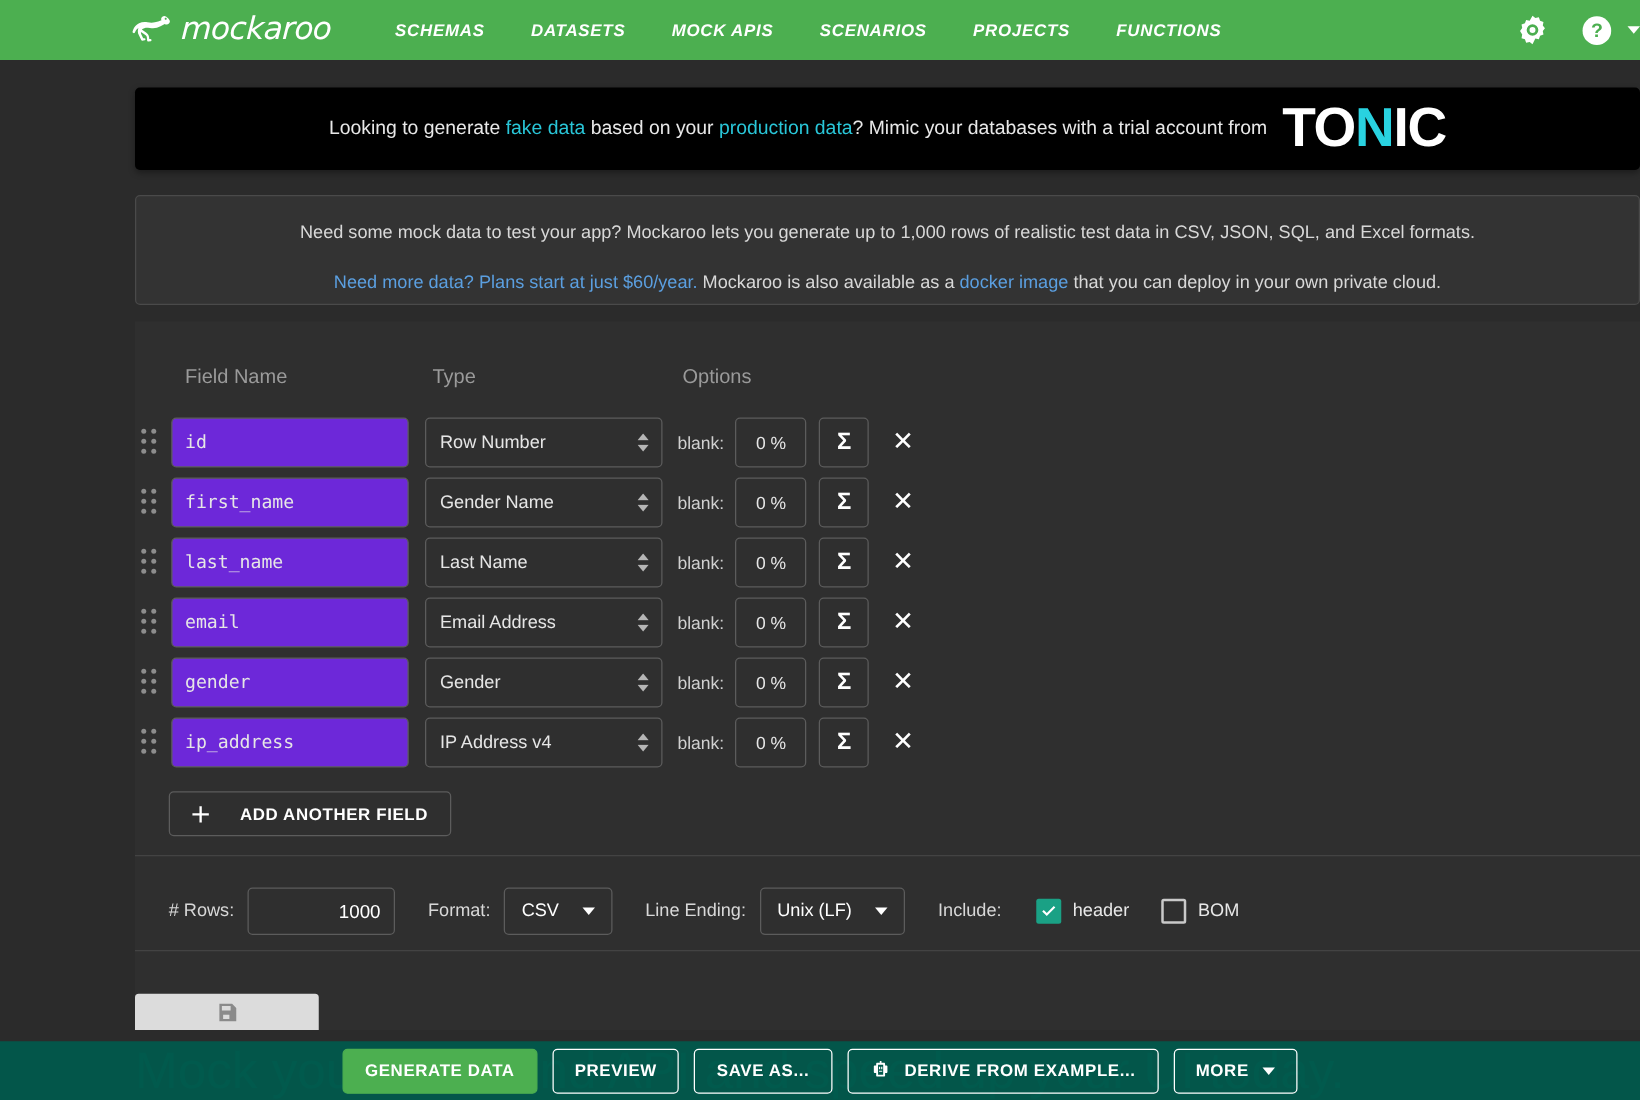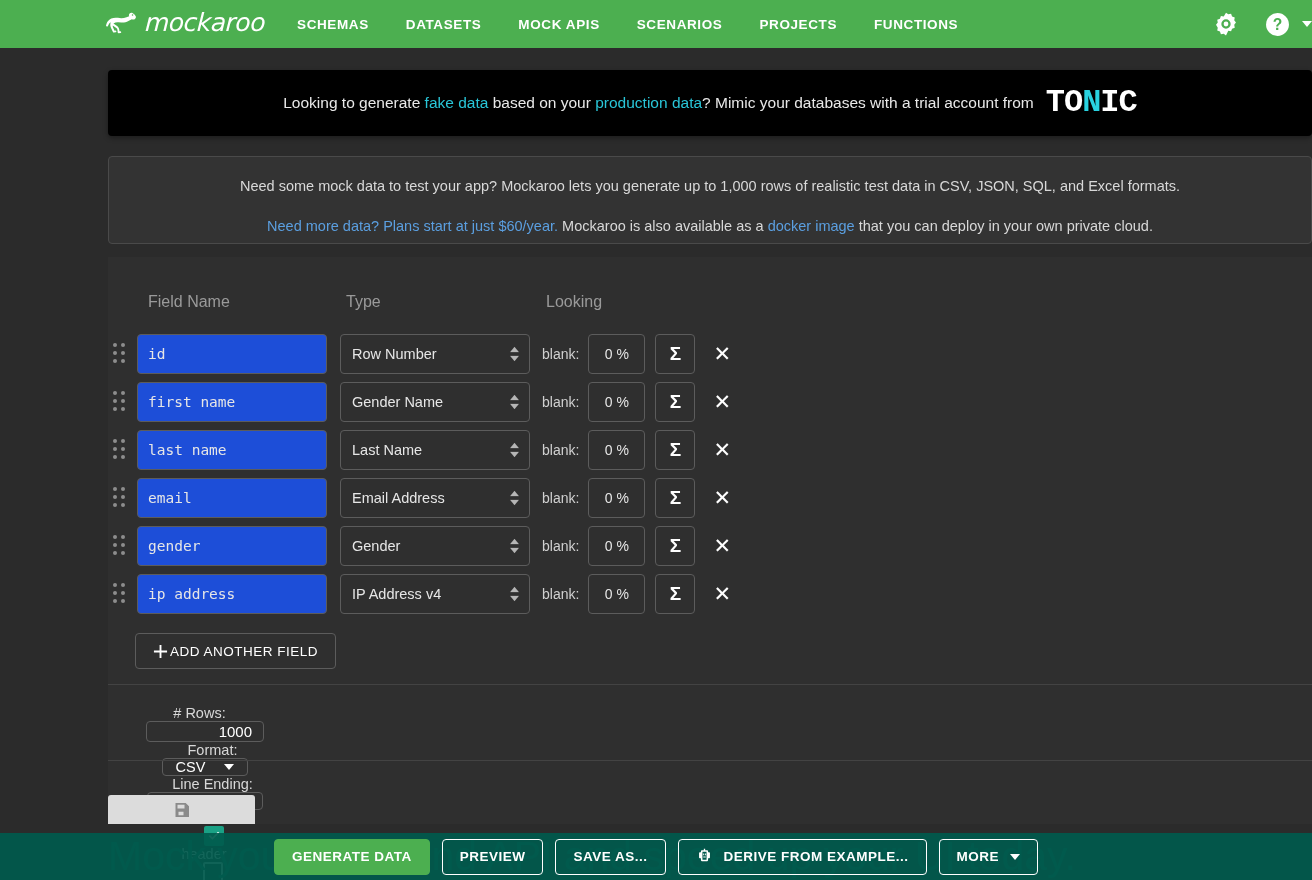--- a/index.html
+++ b/index.html
@@ -30,22 +30,23 @@
     font-family: "DejaVu Sans", sans-serif;
     font-size: 25px;
     letter-spacing: -0.5px;
     font-style: italic;
     font-weight: 400;
     transform: skewX(-3deg);
     padding-bottom: 3px;
   }
   .nav-links {
     display: flex; 
-    margin-left: 32px;
+    margin-left: 51px;
     gap: 37px;
+    font-style: italic;
   }
   .nav-link {
     color: #ffffff;
     font-size: 13.5px;
     font-weight: bold;
     letter-spacing: 0.6px;
     text-decoration: none;
     cursor: pointer;
     white-space: nowrap;
   }
@@ -78,23 +79,23 @@
     display: flex; align-items: center; justify-content: center;
     overflow: hidden;
   }
   .tonic-text {
     color: #e8e8e8;
     font-size: 15.5px;
     white-space: nowrap;
   }
   .tonic-text a { color: #29c6d8; text-decoration: none; cursor: pointer; }
   .tonic-logo {
-    font-family: Liberation Mono, monospace;
+    font-family: Liberation Sans, sans-serif;
     font-weight: bold;
-    font-size: 32px;
+    font-size: 44px;
     letter-spacing: -1px;
     margin-left: 12px;
     line-height: 1;
     white-space: nowrap;
   }
   .tonic-logo .w { color: #ffffff; }
   .tonic-logo .c { color: #29d2e0; }
 
   
   .info-banner {
@@ -156,21 +157,21 @@
   }
   .drag-handle i {
     width: 4px; height: 4px;
     background: #8d8d8d;
     border-radius: 50%;
     display: block;
   }
   .txt-input {
     width: 190px; height: 40px;
     margin-left: 8px;
-    background: #1d4ed8;
+    background: #6d28d9;
     border: 1px solid #5c5c5c;
     border-radius: 4px;
     color: #e6e6e6;
     font-family: "DejaVu Sans Mono", monospace;
     font-size: 14.5px;
     padding: 0 10px;
     outline: none;
   }
   .type-select {
     position: relative;
@@ -239,43 +240,42 @@
     display: flex; gap: 15px;
     padding-left: 27px;
   }
   .ghost-btn {
     height: 36px;
     background: #2f2f2f;
     border: 1px solid #5c5c5c;
     border-radius: 4px;
     color: #ffffff;
     font-size: 13.5px;
-    font-weight: normal;
+    font-weight: bold;
     letter-spacing: 0.5px;
     padding: 0 17px;
-    display: flex; align-items: center; gap: 2px;
+    display: flex; align-items: center; gap: 24px;
     cursor: pointer;
     white-space: nowrap;
   }
 
   .divider {
     position: absolute; left: 0;
     width: 100%; height: 1px;
     background: #434343;
   }
   .divider-1 { top: 427px; }
   .divider-2 { top: 503px; }
 
   
   .options-row {
     position: absolute; left: 0; top: 448px;
     height: 48px;
     display: flex; align-items: center;
     padding-left: 27px;
-    flex-direction: column;
   }
   .opt-label { color: #d8d8d8; font-size: 14.5px; }
   .rows-input {
     width: 118px; height: 38px;
     margin-left: 11px;
     background: #2f2f2f;
     border: 1px solid #5c5c5c;
     border-radius: 4px;
     color: #ffffff;
     font-size: 15px;
@@ -402,21 +402,21 @@
 <div class="info-banner">
   <div class="info-line">Need some mock data to test your app? Mockaroo lets you generate up to 1,000 rows of realistic test data in CSV, JSON, SQL, and Excel formats.</div>
   <div class="info-line"><a>Need more data? Plans start at just $60/year.</a><span> Mockaroo is also available as a </span><a>docker image</a><span> that you can deploy in your own private cloud.</span></div>
 </div>
 
 <div class="panel">
 
   <div class="col-headers">
     <div class="col-header ch-field">Field Name</div>
     <div class="col-header ch-type">Type</div>
-    <div class="col-header ch-opts">Looking</div>
+    <div class="col-header ch-opts">Options</div>
   </div>
 
   <div class="rows" id="rows-container">
       <div class="field-row">
         <div class="drag-handle">
           <i></i>
           <i></i>
           <i></i>
           <i></i>
           <i></i>

